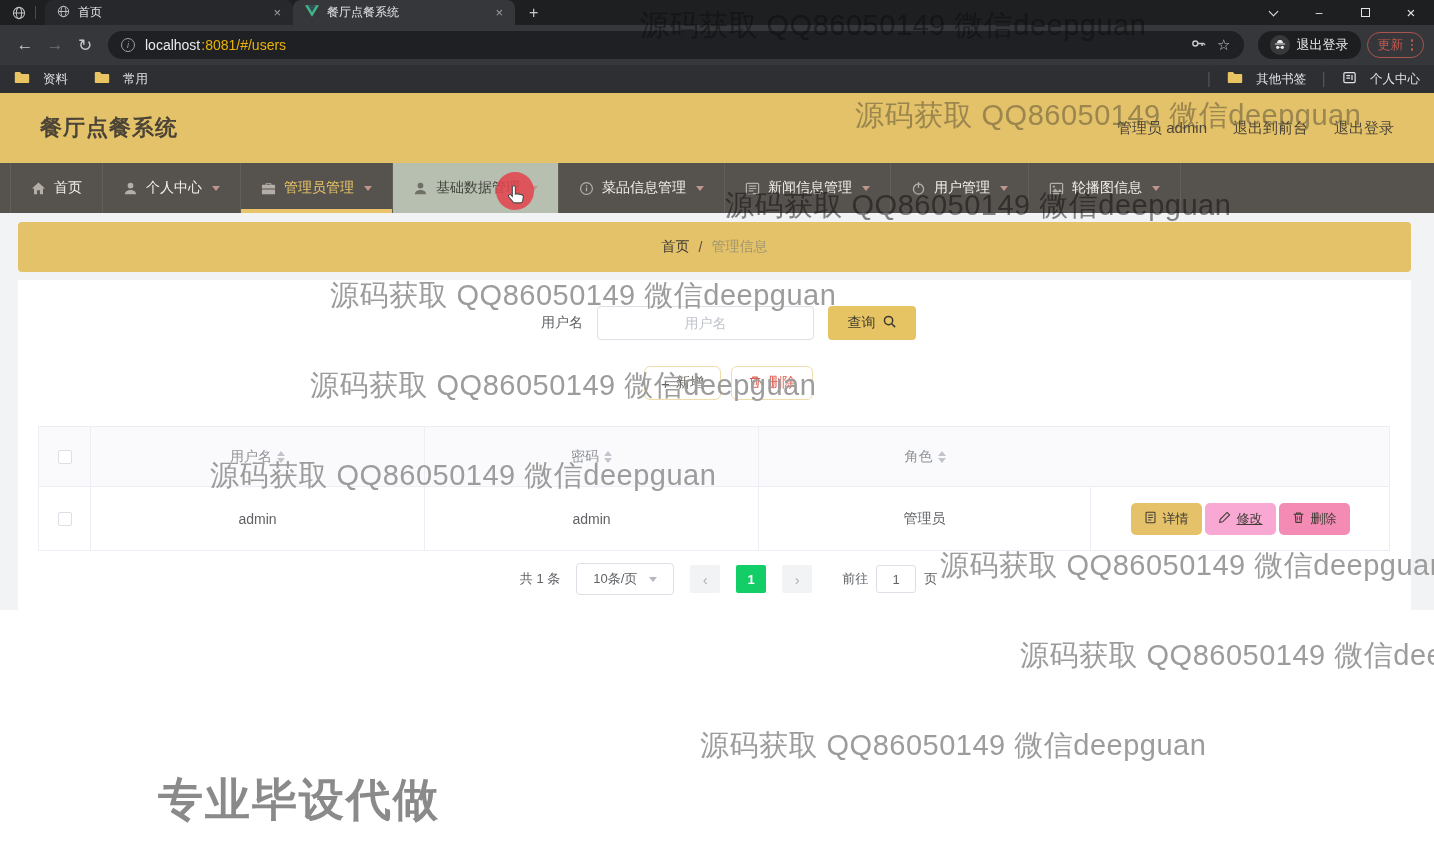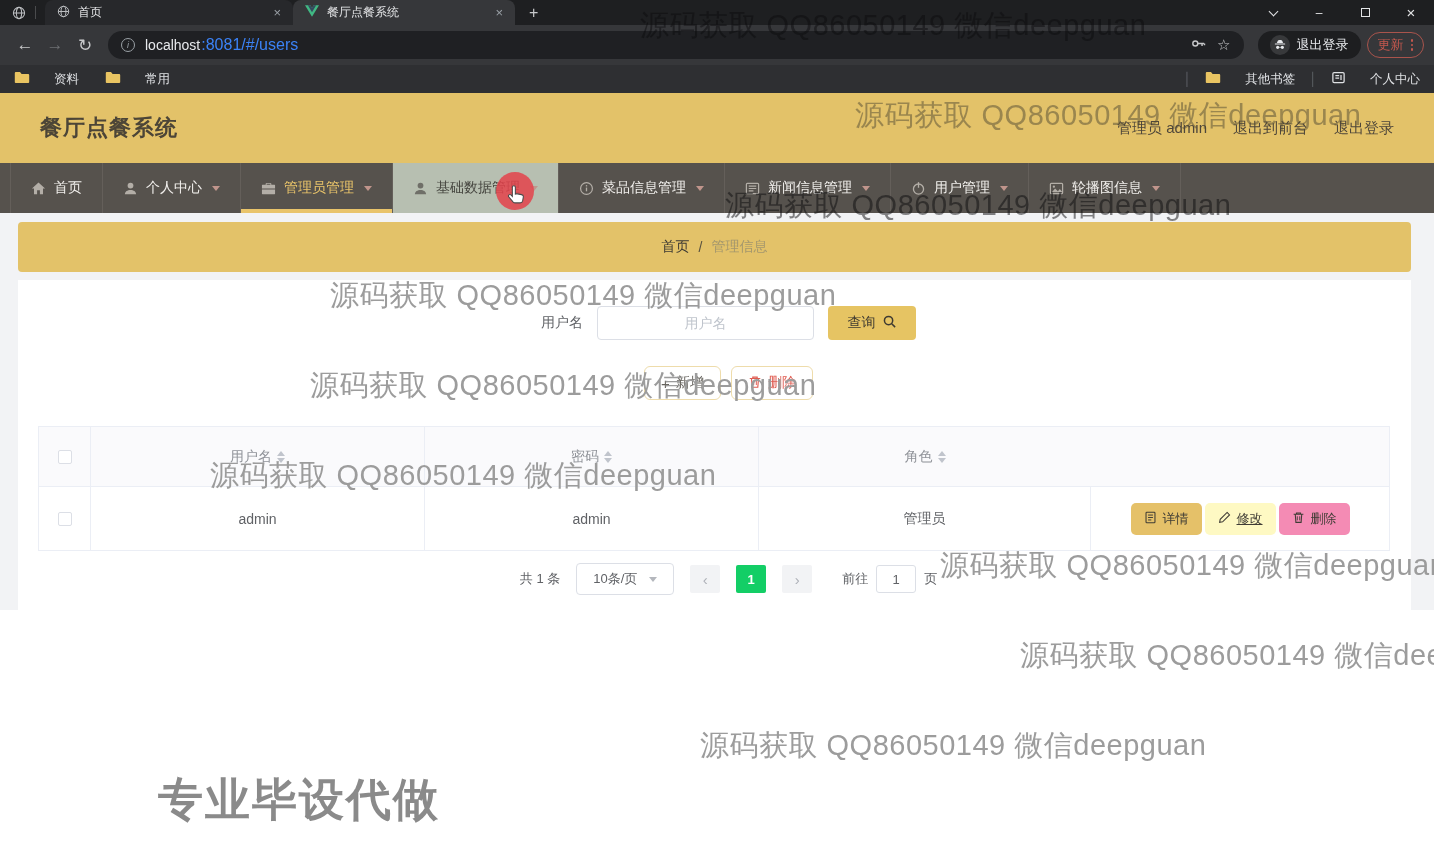--- a/index.html
+++ b/index.html
@@ -21,31 +21,31 @@
   .chev { width:7px; height:7px; border-right:1.5px solid #e4e5e7; border-bottom:1.5px solid #e4e5e7; transform:rotate(45deg); margin-top:-3px; }
   .maxbox { width:9px; height:9px; border:1.2px solid #e4e5e7; }
   .closex { font-size:15px; }
 
   .toolbar { height:40px; background:#36373a; display:flex; align-items:center; padding:0 10px; }
   .navbtn { width:30px; text-align:center; font-size:17px; color:#c7c8ca; }
   .navbtn.dim { color:#6e7073; }
   .urlbar { flex:1; height:28px; background:#1f2023; border-radius:14px; margin:0 8px; display:flex; align-items:center; padding:0 13px; gap:10px; }
   .circle-i { width:14px; height:14px; border:1.2px solid #9aa0a6; border-radius:50%; color:#9aa0a6; font-size:9px; display:flex; align-items:center; justify-content:center; font-style:italic; }
   .url-host { color:#e8eaed; font-size:14px; }
-  .url-path { color:#3b82f6; font-size:16px; }
+  .url-path { color:#eab308; font-size:14px; }
   .url-spacer { flex:1; }
   .star { color:#c7c8ca; font-size:15px; }
   .incog-pill { height:28px; border-radius:14px; background:#1d1e20; display:flex; align-items:center; gap:7px; padding:0 12px; margin:0 6px; color:#e8eaed; font-size:13px; }
   .incog-badge { width:20px; height:20px; border-radius:50%; background:#e8eaed22; display:flex; align-items:center; justify-content:center; }
   .update-pill { height:26px; border-radius:13px; border:1.5px solid #a9544c; color:#c4584e; display:flex; align-items:center; gap:7px; padding:0 10px; font-size:13px; }
   .vdots { display:flex; flex-direction:column; gap:2px; }
   .vdots i { width:2.5px; height:2.5px; border-radius:50%; background:#c4584e; }
 
   .bookmarksbar { height:28px; background:#2e2f32; display:flex; align-items:center; padding:0 14px; color:#dfe1e4; font-size:12.5px; }
-  .bm-item { display:flex; align-items:center; gap:24px; margin-right:26px; }
+  .bm-item { display:flex; align-items:center; gap:13px; margin-right:26px; }
   .bm-right { margin-left:auto; display:flex; align-items:center; gap:14px; }
   .bm-sep { color:#5f6368; }
 
   
   .app-header { height:70px; background:#e3c269; display:flex; align-items:center; padding:0 40px; }
   .app-title { font-size:22px; font-weight:bold; color:#4c4537; letter-spacing:1px; }
   .hdr-right { margin-left:auto; display:flex; align-items:center; gap:26px; font-size:15px; color:#4e463a; }
 
   
   .mainnav { height:50px; background:#56524d; display:flex; padding-left:10px; }
@@ -83,21 +83,21 @@
   .t-cell { display:flex; align-items:center; justify-content:center; color:#606266; border-right:1px solid #ebeef5; }
   .t-cell:last-child { border-right:none; }
   .t-head .t-cell { color:#909399; gap:5px; }
   .checkbox { width:14px; height:14px; border:1px solid #dcdfe6; border-radius:2px; background:#fff; }
   .sort-caret { display:flex; flex-direction:column; align-items:center; gap:2px; }
   .sc-up { width:0; height:0; border-left:4px solid transparent; border-right:4px solid transparent; border-bottom:5px solid #c0c4cc; }
   .sc-down { width:0; height:0; border-left:4px solid transparent; border-right:4px solid transparent; border-top:5px solid #c0c4cc; }
   .row-actions { display:flex; gap:3px; }
   .btn-sm { height:32px; padding:0 13px; border:none; border-radius:5px; font-size:13px; color:#3f3c35; display:flex; align-items:center; gap:6px; font-family:inherit; }
   .btn-detail { background:#e5c169; }
-  .btn-edit { background:#fef9c3;text-decoration:underline; }
+  .btn-edit { background:#f9a8d4;text-decoration:underline; }
   .btn-del { background:#f48bb4; }
 
   .pager { display:flex; align-items:center; justify-content:center; margin-top:12px; gap:8px; transform:translateX(14px); font-size:13px; color:#606266; }
   .pg-total { margin-right:8px; }
   .pg-size { width:98px; height:32px; border:1px solid #dcdfe6; border-radius:4px; display:flex; align-items:center; justify-content:center; gap:12px; color:#606266; }
   .pg-size-caret { width:0; height:0; border-left:4px solid transparent; border-right:4px solid transparent; border-top:5px solid #b4b7bd; }
   .pg-btn { width:30px; height:28px; background:#f2f3f5; border-radius:2px; display:flex; align-items:center; justify-content:center; color:#aeb1b8; font-size:15px; margin-left:8px; }
   .pg-num { width:30px; height:28px; background:#13ce66; border-radius:2px; color:#fff; display:flex; align-items:center; justify-content:center; font-weight:bold; margin-left:8px; }
   .pg-goto { margin-left:22px; display:flex; align-items:center; gap:8px; }
   .pg-goto input { width:40px; height:28px; border:1px solid #dcdfe6; border-radius:3px; text-align:center; font-size:13px; color:#606266; outline:none; font-family:inherit; }

